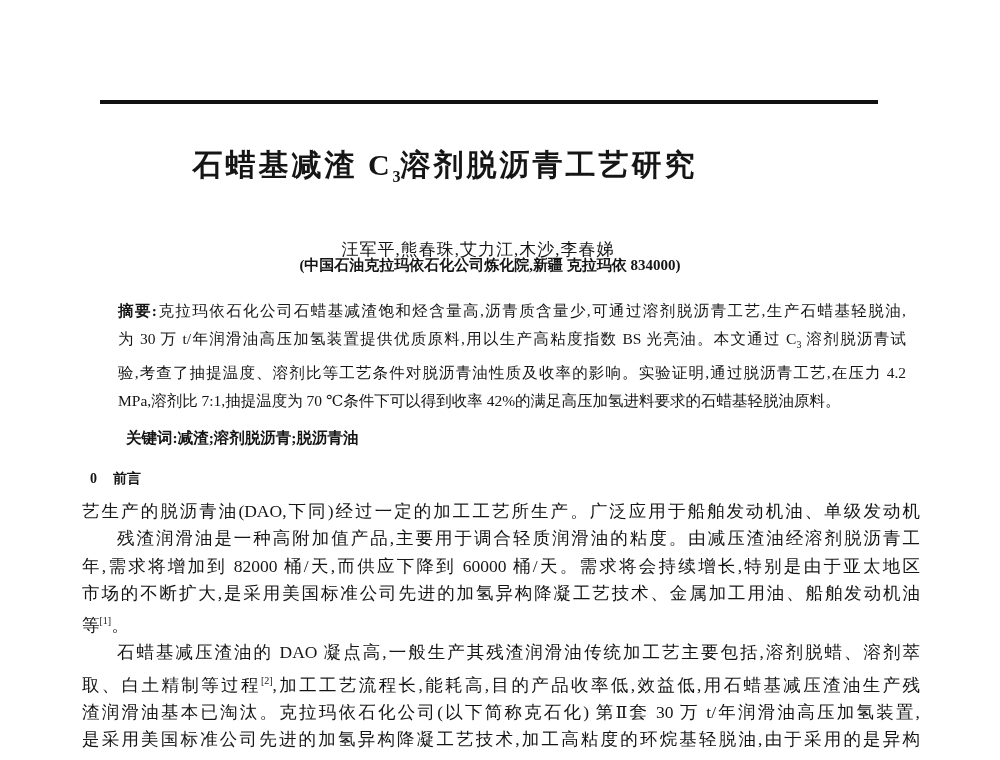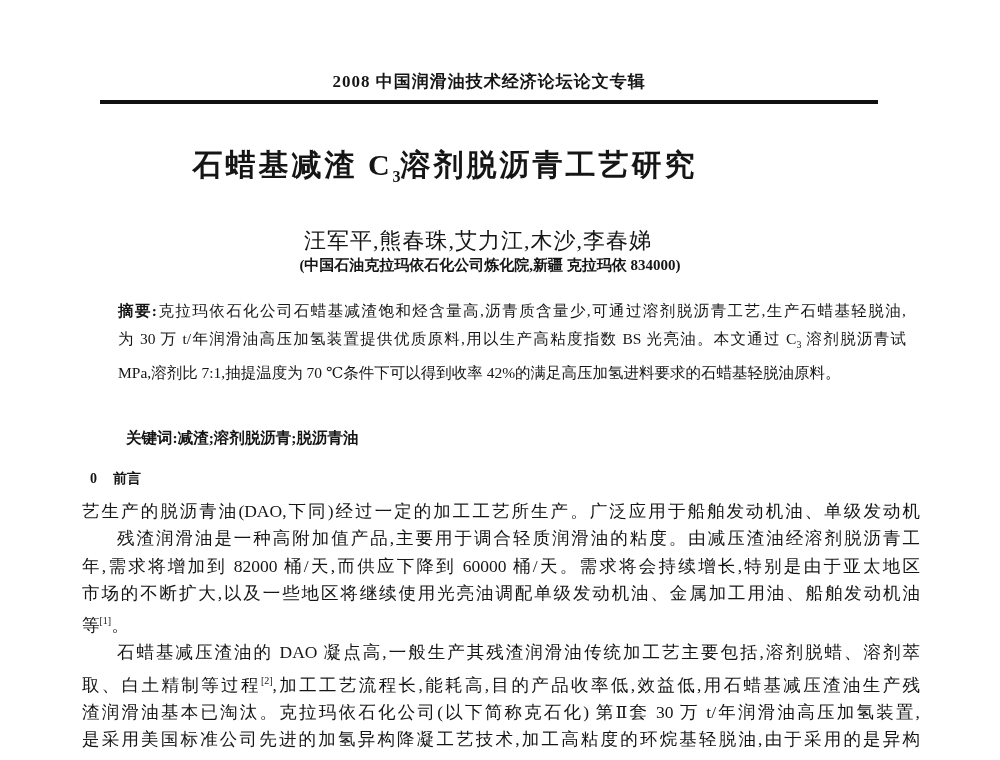--- a/index.html
+++ b/index.html
@@ -21,22 +21,22 @@
     position:absolute; left:100px; top:100px; width:778px; height:4px;
     background:#111;
   }
   .paper-title {
     position:absolute; left:0; top:145px; width:890px;
     font-size:30px; font-weight:700; letter-spacing:3px;
   }
   .paper-title sub { font-size:16px; letter-spacing:0; }
 
   .authors-line {
-    position:absolute; left:0; top:226px; width:956px;
-    font-size:22px; letter-spacing:1px;
+    position:absolute; left:0; top:238px; width:956px;
+    font-size:17px; letter-spacing:1px;
   }
   .affiliation-line {
     position:absolute; left:0; top:256px; width:980px;
     font-size:15px; font-weight:600;
   }
 
   .abstract-block {
     position:absolute; left:118px; top:297px; width:788px;
     font-size:15.5px; line-height:28px;
   }
@@ -63,51 +63,51 @@
   .tline.fill { text-align:justify; text-align-last:justify; text-justify:inter-ideograph; }
   .tline.indent { text-indent:35px; }
   sup { font-size:10px; }
   sub { font-size:10px; }
 </style>
 </head>
 <body>
 
 <div class="page">
 
-  <div class="journal-header centered">2008 中国润滑油技术经济论坛论文专辑</div>
 
   <div class="header-rule"></div>
 
   <div class="paper-title centered">
     <span>石蜡基减渣 C</span><sub>3</sub><span>溶剂脱沥青工艺研究</span>
   </div>
 
   <div class="authors-line centered">汪军平,熊春珠,艾力江,木沙,李春娣</div>
 
   <div class="affiliation-line centered">(中国石油克拉玛依石化公司炼化院,新疆 克拉玛依 834000)</div>
 
   <div class="abstract-block">
       <div class="tline fill"><b>摘要:</b><span>克拉玛依石化公司石蜡基减渣饱和烃含量高,沥青质含量少,可通过溶剂脱沥青工艺,生产石蜡基轻脱油,</span></div>
       <div class="tline fill"><span>为 30 万 t/年润滑油高压加氢装置提供优质原料,用以生产高粘度指数 BS 光亮油。本文通过 C</span><sub>3</sub><span> 溶剂脱沥青试</span></div>
+      <div class="tline fill"><span>验,考查了抽提温度、溶剂比等工艺条件对脱沥青油性质及收率的影响。实验证明,通过脱沥青工艺,在压力 4.2</span></div>
       <div class="tline"><span>MPa,溶剂比 7:1,抽提温度为 70 ℃条件下可以得到收率 42%的满足高压加氢进料要求的石蜡基轻脱油原料。</span></div>
     </div>
 
   <div class="keywords-line">
     <span>关键词:</span><span>减渣;溶剂脱沥青;脱沥青油</span>
   </div>
 
   <div class="section-heading">
     <span class="num">0</span><span>前言</span>
   </div>
 
   <div class="body-text">
       <div class="tline fill"><span>艺生产的脱沥青油(DAO,下同)经过一定的加工工艺所生产。广泛应用于船舶发动机油、单级发动机</span></div>
       <div class="tline fill indent"><span>残渣润滑油是一种高附加值产品,主要用于调合轻质润滑油的粘度。由减压渣油经溶剂脱沥青工</span></div>
       <div class="tline fill"><span>年,需求将增加到 82000 桶/天,而供应下降到 60000 桶/天。需求将会持续增长,特别是由于亚太地区</span></div>
-      <div class="tline fill"><span>市场的不断扩大,以及一些地区将继续使用光亮油调配单级发动机油、金属加工用油、船舶发动机油</span></div>
+      <div class="tline fill"><span>市场的不断扩大,是采用美国标准公司先进的加氢异构降凝工艺技术、金属加工用油、船舶发动机油</span></div>
       <div class="tline"><span>等</span><sup>[1]</sup><span>。</span></div>
       <div class="tline fill indent"><span>石蜡基减压渣油的 DAO 凝点高,一般生产其残渣润滑油传统加工艺主要包括,溶剂脱蜡、溶剂萃</span></div>
       <div class="tline fill"><span>取、白土精制等过程</span><sup>[2]</sup><span>,加工工艺流程长,能耗高,目的产品收率低,效益低,用石蜡基减压渣油生产残</span></div>
       <div class="tline fill"><span>渣润滑油基本已淘汰。克拉玛依石化公司(以下简称克石化) 第Ⅱ套 30 万 t/年润滑油高压加氢装置,</span></div>
       <div class="tline fill"><span>是采用美国标准公司先进的加氢异构降凝工艺技术,加工高粘度的环烷基轻脱油,由于采用的是异构</span></div>
     </div>
 
 </div>
 
 </body></html>

